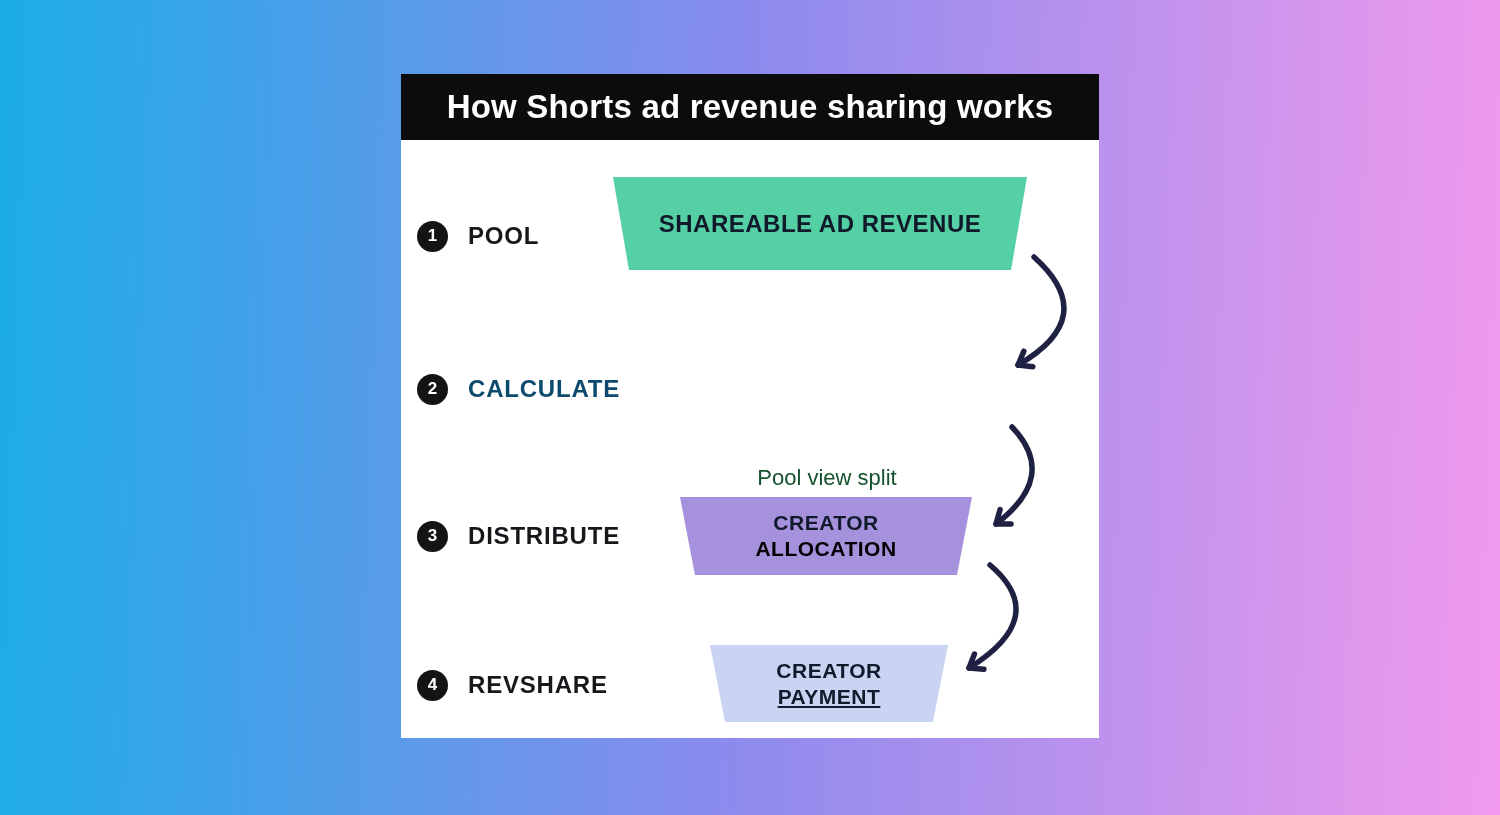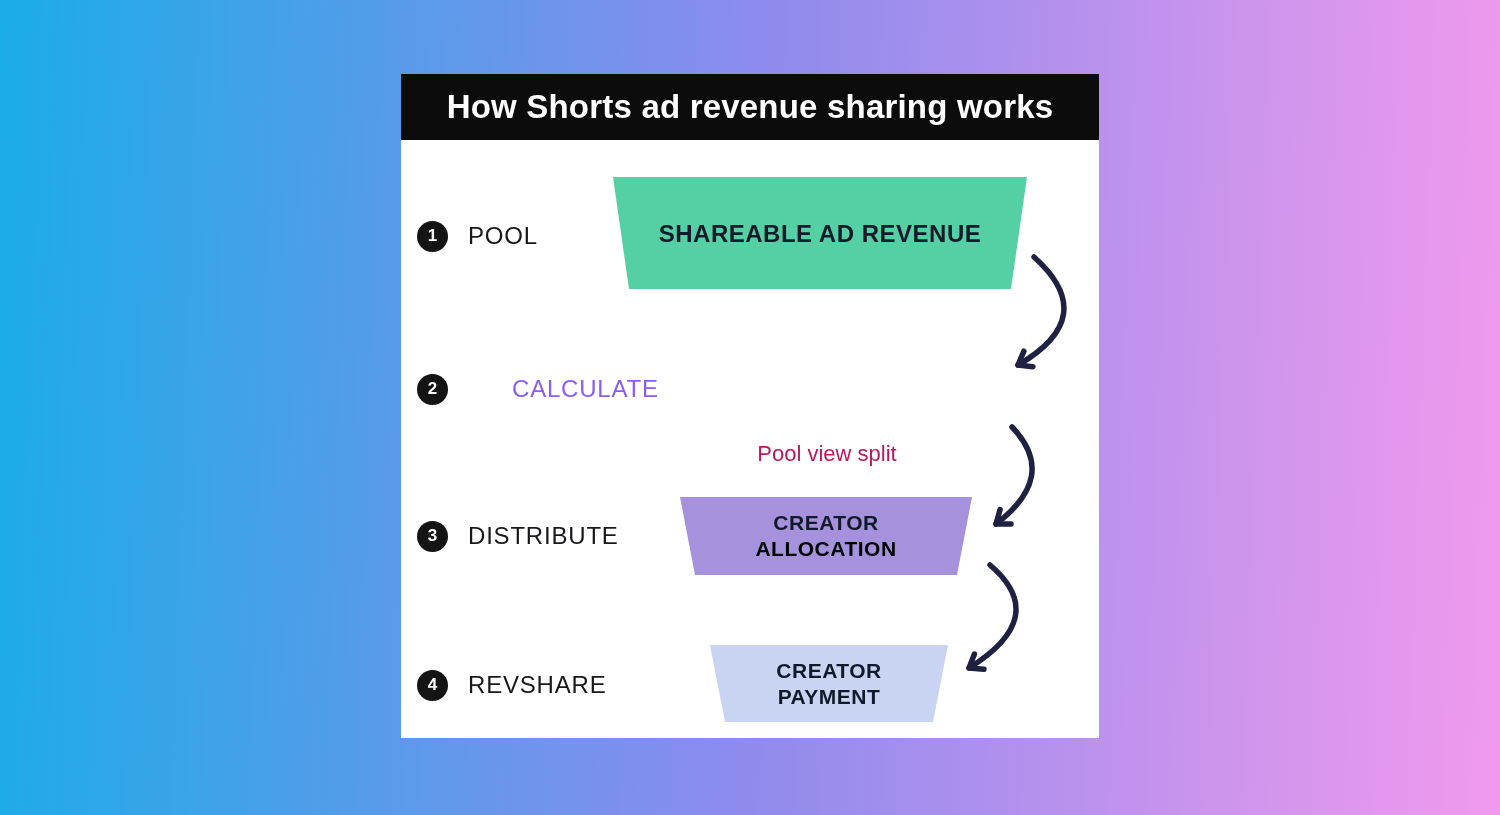--- a/index.html
+++ b/index.html
@@ -26,21 +26,21 @@
     position: absolute; left: 16px; height: 36px;
     display: flex; align-items: center; gap: 20px;
   }
   .num-badge {
     width: 31px; height: 31px; border-radius: 50%;
     display: flex; align-items: center; justify-content: center;
     flex: 0 0 31px;
   }
   .num-badge span { font-size: 17px; font-weight: bold; }
   .step-label {
-    font-size: 24px; font-weight: normal; letter-spacing: 0.8px;
+    font-size: 24px; font-weight: bold; letter-spacing: 0.8px;
   }
   .trap {
     position: absolute;
     display: flex; flex-direction: column;
     align-items: center; justify-content: center;
     text-align: center;
   }
   .trap span {
     font-weight: bold; letter-spacing: 0.5px; line-height: 27px;
   }
@@ -67,54 +67,54 @@
     <div class="num-badge" style="background-color: rgb(20, 20, 20);">
       <span style="color: rgb(255, 255, 255);">1</span>
     </div>
     <div class="step-label" style="color: rgb(23, 23, 28);">POOL</div>
   </div>
 
   <div class="step-row" style="top:297px">
     <div class="num-badge" style="background-color: rgb(20, 20, 20);">
       <span style="color: rgb(255, 255, 255);">2</span>
     </div>
-    <div class="step-label" style="color: #8b5cf6; margin-left: 44px;">CALCULATE</div>
+    <div class="step-label" style="color: #0c4a6e;">CALCULATE</div>
   </div>
 
   <div class="step-row" style="top:444px">
     <div class="num-badge" style="background-color: rgb(20, 20, 20);">
       <span style="color: rgb(255, 255, 255);">3</span>
     </div>
     <div class="step-label" style="color: rgb(23, 23, 28);">DISTRIBUTE</div>
   </div>
 
   <div class="step-row" style="top:593px">
     <div class="num-badge" style="background-color: rgb(20, 20, 20);">
       <span style="color: rgb(255, 255, 255);">4</span>
     </div>
     <div class="step-label" style="color: rgb(23, 23, 28);">REVSHARE</div>
   </div>
 
-  <div class="trap big" style="left: 212px; top: 103px; width: 414px; height: 112px; clip-path: polygon(0px 0px, 100% 0px, calc(100% - 16px) 100%, 16px 100%); background-color: rgb(85, 208, 165);">
+  <div class="trap big" style="left: 212px; top: 103px; width: 414px; height: 93px; clip-path: polygon(0px 0px, 100% 0px, calc(100% - 16px) 100%, 16px 100%); background-color: rgb(85, 208, 165);">
     <span style="color: rgb(17, 26, 43);">SHAREABLE AD REVENUE</span>
     <span style="color: rgb(17, 26, 43);"></span>
   </div>
 
 
   <div class="trap small" style="left: 279px; top: 423px; width: 292px; height: 78px; clip-path: polygon(0px 0px, 100% 0px, calc(100% - 15px) 100%, 15px 100%); background-color: rgb(166, 145, 221);">
     <span style="color: rgb(17, 26, 43);">CREATOR</span>
     <span style="color: #000000;">ALLOCATION</span>
   </div>
 
   <div class="trap small" style="left: 309px; top: 571px; width: 238px; height: 77px; clip-path: polygon(0px 0px, 100% 0px, calc(100% - 15px) 100%, 15px 100%); background-color: rgb(201, 212, 242);">
     <span style="color: rgb(17, 26, 43);">CREATOR</span>
-    <span style="color: rgb(17, 26, 43);">PAYMENT</span>
+    <span style="color: rgb(17, 26, 43); text-decoration: underline;">PAYMENT</span>
   </div>
 
-  <div class="connector" style="top: 364px; color: #be185d;">Pool view split</div>
+  <div class="connector" style="top: 388px; color: #14532d;">Pool view split</div>
 
   <svg class="arrows" width="698" height="664" viewBox="0 0 698 664">
     <defs>
       <marker id="ah" orient="auto" markerUnits="userSpaceOnUse" markerWidth="26" markerHeight="26" refX="20" refY="13">
         <polyline points="8,4 20,13 8,22" fill="none" stroke="#1e2142" stroke-width="5.5" stroke-linecap="round" stroke-linejoin="round"></polyline>
       </marker>
     </defs>
     <path d="M 633,183 Q 700,243 617,291" fill="none" stroke="#1e2142" stroke-width="5.5" stroke-linecap="round" marker-end="url(#ah)"></path>
     <path d="M 611,353 Q 658,402 595,450" fill="none" stroke="#1e2142" stroke-width="5.5" stroke-linecap="round" marker-end="url(#ah)"></path>
     <path d="M 589,491 Q 650,543 568,594" fill="none" stroke="#1e2142" stroke-width="5.5" stroke-linecap="round" marker-end="url(#ah)"></path>

